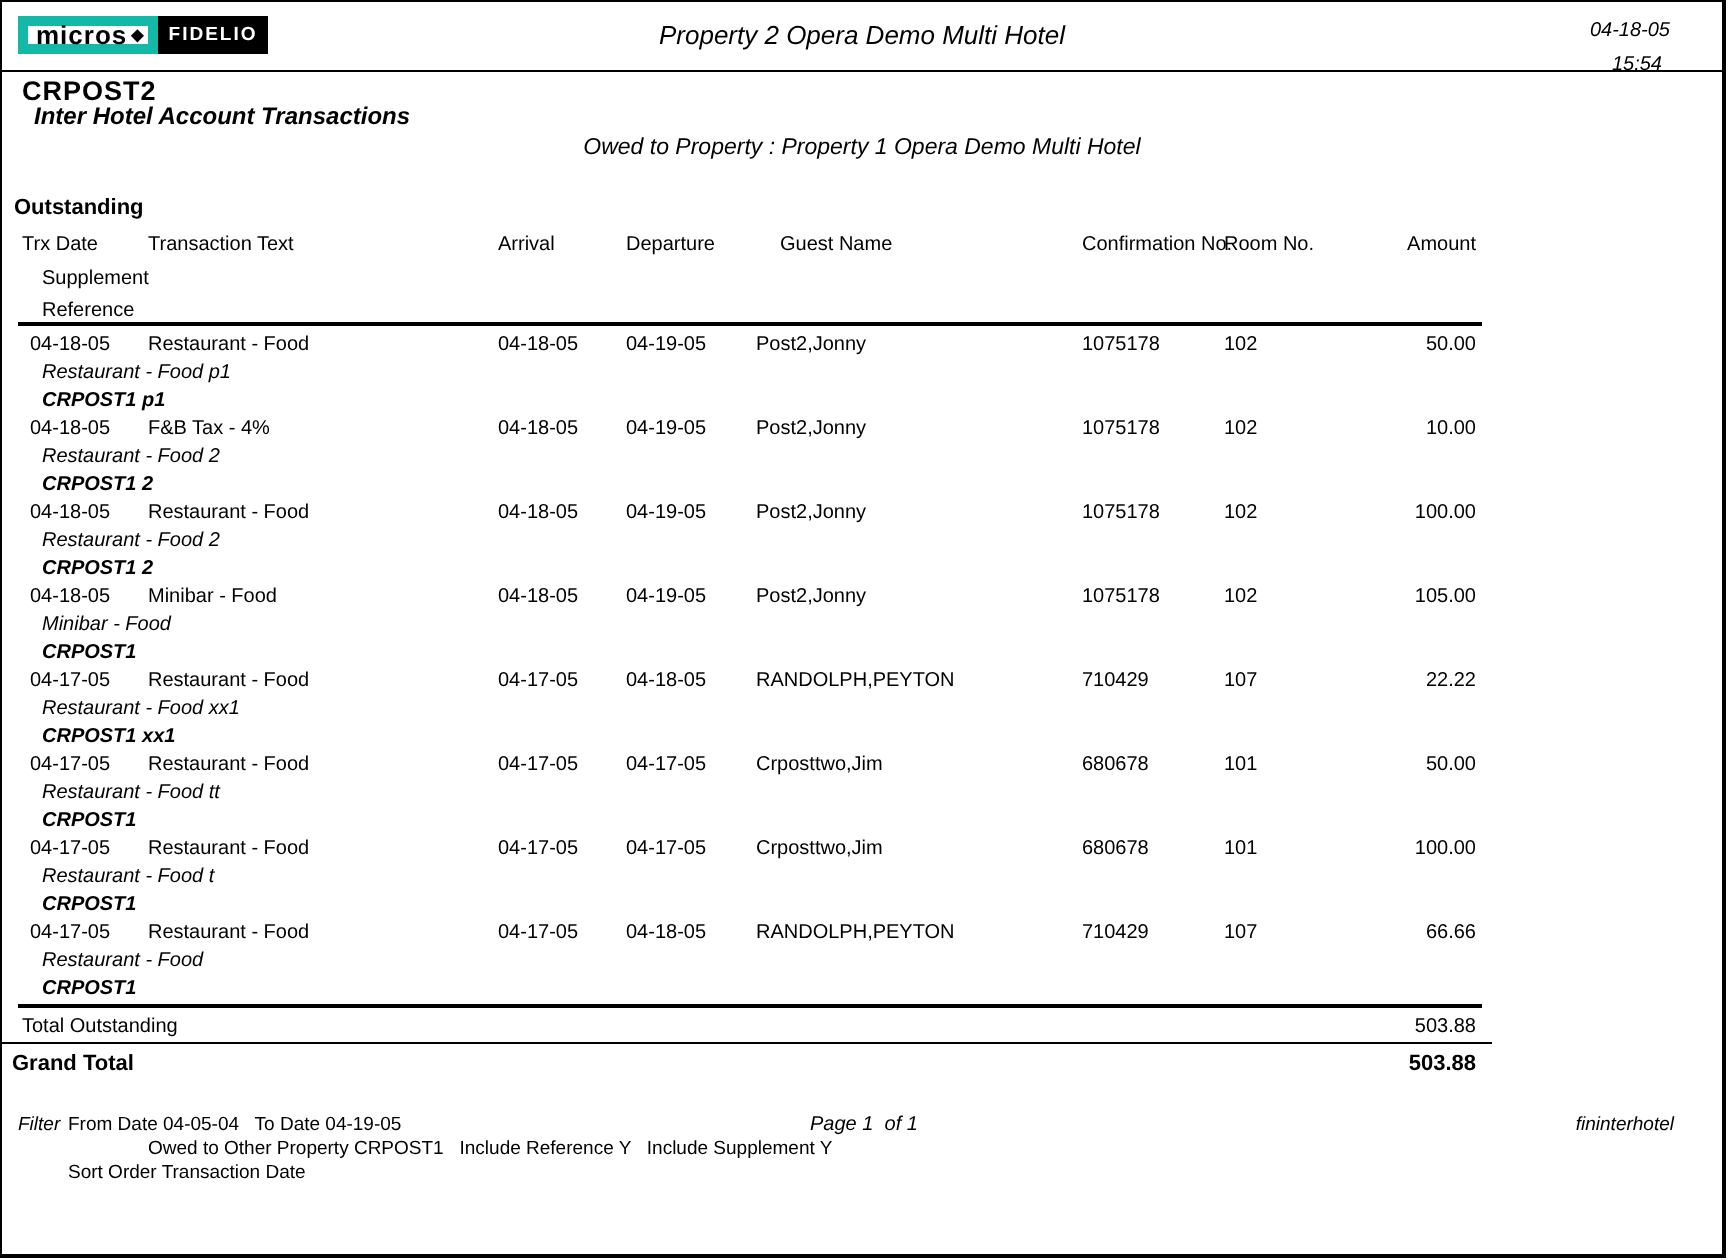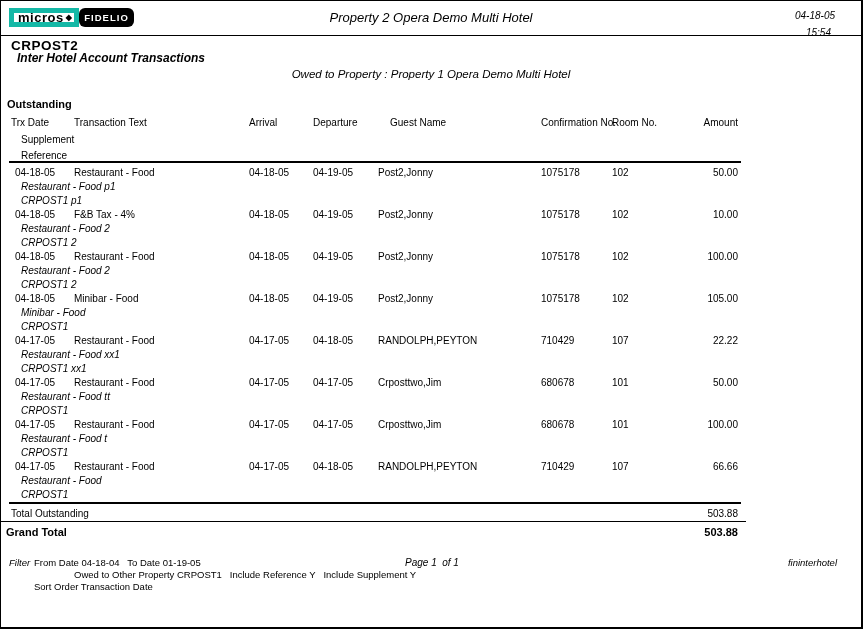--- a/index.html
+++ b/index.html
@@ -5,21 +5,21 @@
   html,body{margin:0;padding:0;background:#fff;}
   .page{
     position:relative;width:860px;height:626px;background:#fff;
     border:1px solid #000;border-right-width:2px;border-bottom-width:2px;
     font-family:"Liberation Sans",sans-serif;font-size:10px;color:#000;overflow:hidden;
   }
   
   .logo{position:absolute;left:8px;top:7px;display:flex;align-items:stretch;height:19px;}
   .logo-micros{display:flex;align-items:center;border:5px solid #14b8a6;background:#fff;padding:0 2px 0 4px;font-weight:bold;font-size:13px;letter-spacing:.5px;}
   .logo-diamond{font-size:8px;margin-left:2px;line-height:1;}
-  .logo-fidelio{display:flex;align-items:center;background:#000;color:#fff;padding:0 5px;font-weight:bold;font-size:9.5px;letter-spacing:1px;border-radius:6px;}
+  .logo-fidelio{display:flex;align-items:center;background:#000;color:#fff;padding:0 5px;font-weight:bold;font-size:9.5px;letter-spacing:1px;}
   .prop-header{position:absolute;top:9px;left:0;width:100%;text-align:center;font-style:italic;font-size:13px;}
   .hdr-date{position:absolute;top:9px;right:26px;font-style:italic;font-size:10px;}
   .hdr-time{position:absolute;top:26px;right:30px;font-style:italic;font-size:10px;}
   .top-rule{position:absolute;top:34px;left:0;width:100%;height:1px;background:#000;}
   .report-code{position:absolute;top:37px;left:10px;font-weight:bold;font-size:13.5px;letter-spacing:.5px;}
   .report-title{position:absolute;top:50px;left:16px;width:100%;text-align:left;font-weight:bold;font-style:italic;font-size:12px;}
   .report-subtitle{position:absolute;top:67px;left:0;width:100%;text-align:center;font-style:italic;font-size:11.5px;}
   .section-label{position:absolute;top:97px;left:6px;font-weight:bold;font-size:11px;}
   
   .thead{position:absolute;top:116px;left:0;width:100%;height:14px;}
@@ -27,21 +27,21 @@
   .h-trx{left:10px;} .h-text{left:73px;} .h-arr{left:248px;} .h-dep{left:312px;}
   .h-guest{left:377px;margin-left:12px;} .h-conf{left:540px;} .h-room{left:611px;}
   .h-amt{left:640px;width:97px;text-align:right;}
   .h-supp{position:absolute;top:133px;left:20px;}
   .h-ref{position:absolute;top:149px;left:20px;}
   .table-top-rule{position:absolute;top:160px;left:8px;width:732px;height:2px;background:#000;}
   
   .tbody{position:absolute;top:163px;left:0;width:100%;}
   .row{position:relative;height:42px;}
   .line{position:absolute;left:0;width:100%;height:14px;}
-  .line.main{top:3px;} .line.supp{top:17px;} .line.ref{top:31px;}
+  .line.main{top:3px;} .line.supp{top:17px;} .line.ref{top:31px;font-weight:bold;}
   .c{position:absolute;white-space:pre;}
   .c.trx{left:14px;} .c.text{left:73px;} .c.arr{left:248px;} .c.dep{left:312px;}
   .c.guest{left:377px;} .c.conf{left:540px;text-align:right;} .c.room{left:611px;}
   .c.amt{left:640px;width:97px;text-align:right;}
   .c.sup{left:20px;font-style:italic;}
   
   .table-bottom-rule{position:absolute;top:501px;left:8px;width:732px;height:2px;background:#000;}
   .total-label{position:absolute;top:507px;left:10px;}
   .total-value{position:absolute;top:507px;left:640px;width:97px;text-align:right;}
   .mid-rule{position:absolute;top:520px;left:0;width:745px;height:1px;background:#000;}
@@ -244,19 +244,19 @@
   </div>
 
   <div class="table-bottom-rule"></div>
   <div class="total-label">Total Outstanding</div>
   <div class="total-value">503.88</div>
   <div class="mid-rule"></div>
   <div class="grand-label">Grand Total</div>
   <div class="grand-value">503.88</div>
 
   <div class="f-filter">Filter</div>
-  <div class="f-line f1">From Date 04-18-04   To Date 01-19-05</div>
+  <div class="f-line f1">From Date 04-05-04   To Date 04-19-05</div>
   <div class="f-line f2">Owed to Other Property CRPOST1   Include Reference Y   Include Supplement Y</div>
   <div class="f-line f3">Sort Order Transaction Date</div>
   <div class="f-page">Page 1  of 1</div>
   <div class="f-file">fininterhotel</div>
 
 </div>
 
 </body></html>

